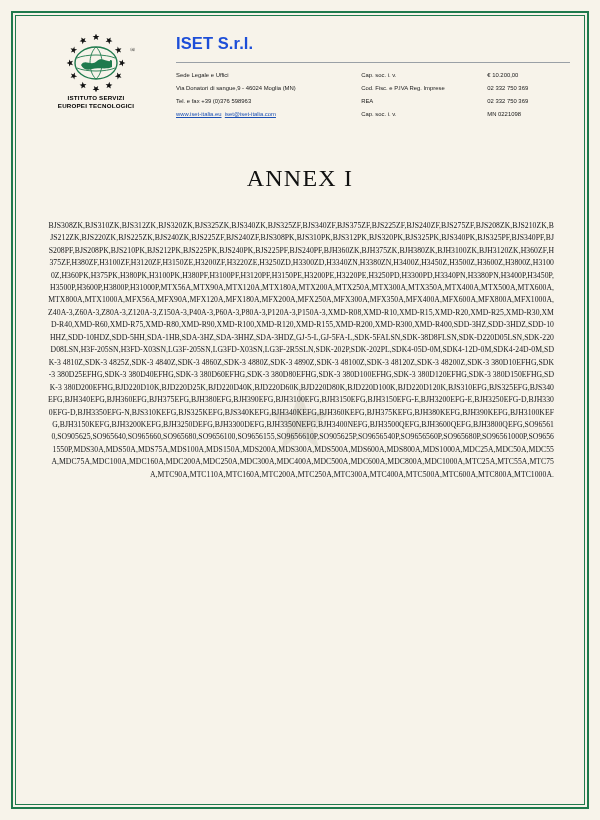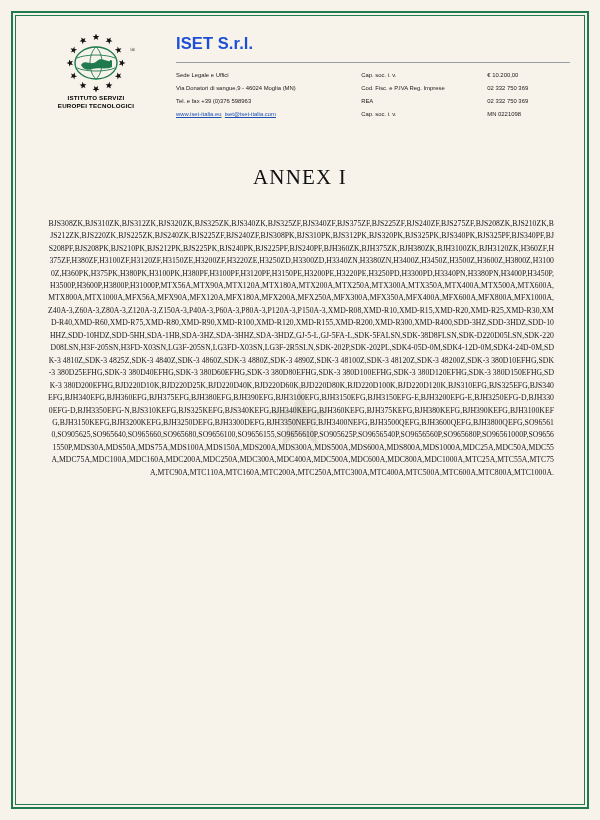--- a/index.html
+++ b/index.html
@@ -111,21 +111,21 @@
   .c3 { width: 21%; }
   .info-cell a {
     color: #1a4fb4;
     text-decoration: underline;
   }
 
   
   .title {
     text-align: center;
     font-family: "Liberation Serif", serif;
-    font-size: 21px;
+    font-size: 24px;
     letter-spacing: 1.2px;
     color: #111;
     margin-top: 44px;
     margin-bottom: 28px;
   }
 
   
   .body-wrap {
     position: relative;
     padding: 0 22px 0 24px;

